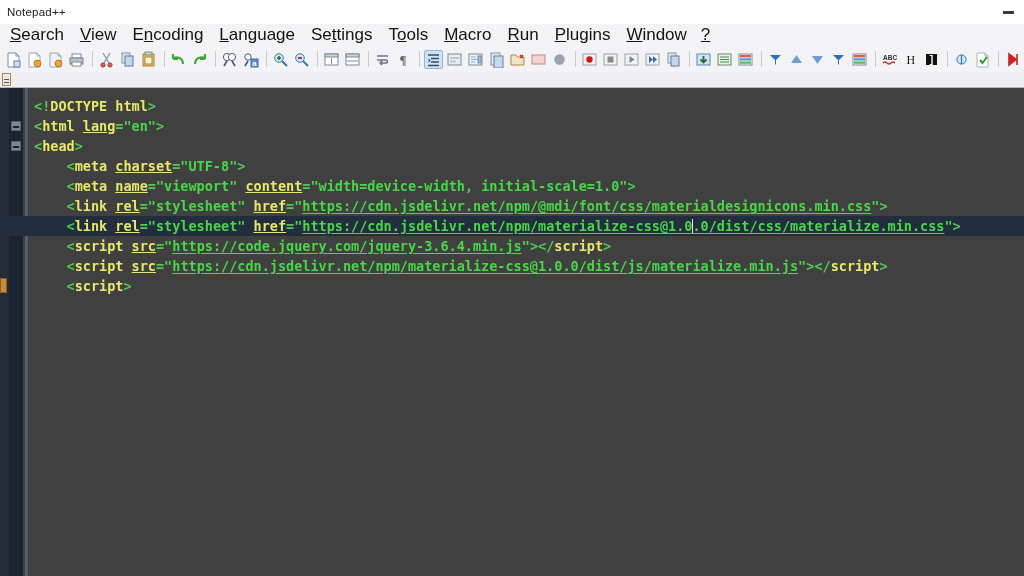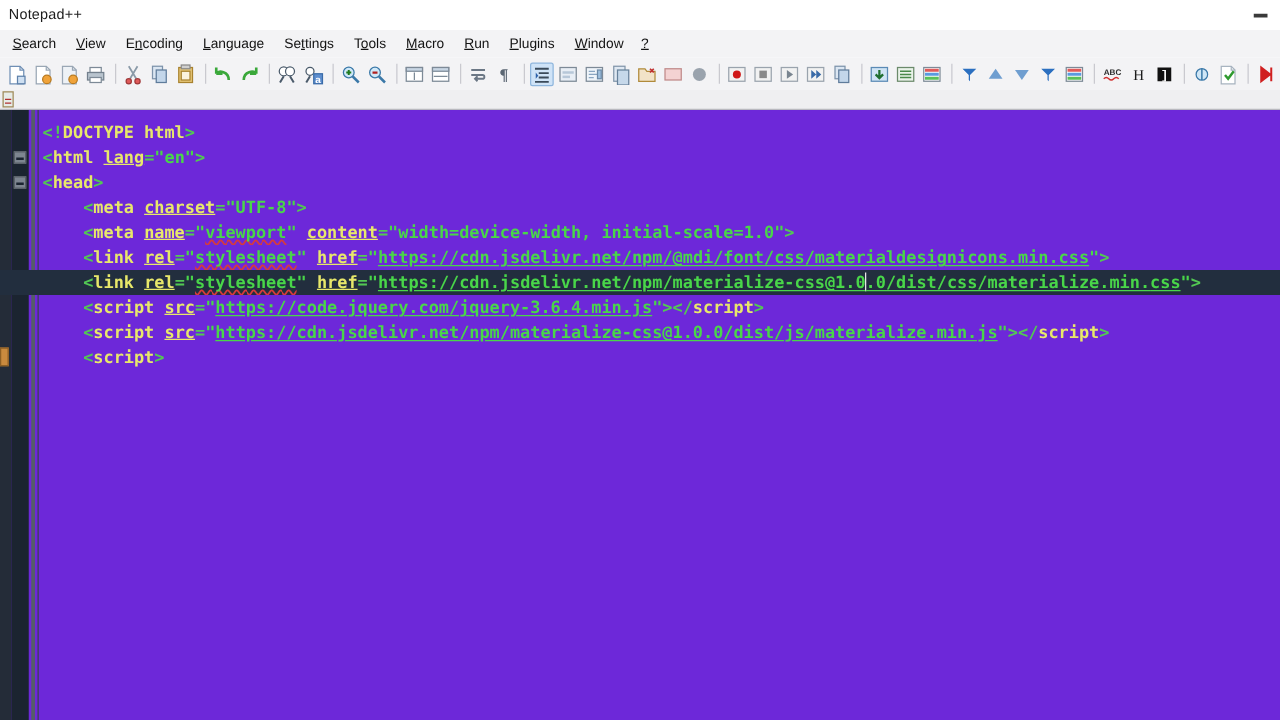--- a/index.html
+++ b/index.html
@@ -31,21 +31,21 @@
   }
 
   
   .menubar{
     position:absolute;left:0;top:24px;width:1024px;height:22px;
     background:#f3f3f5;
     display:flex;align-items:center;
     padding-left:2px;
   }
   .menu-item{
-    font-size:11px;color:#131313;padding:2px 8px 2px 8px;white-space:nowrap;text-align:center;
+    font-size:17px;color:#131313;padding:2px 8px 2px 8px;white-space:nowrap;text-align:center;
   }
   .menu-item u{text-decoration:underline;text-underline-offset:1px;}
   .menu-item.help{padding-left:6px;padding-right:6px;}
 
   
   .toolbar{
     position:absolute;left:0;top:46px;width:1024px;height:26px;
     background:#f3f3f5;
     display:flex;align-items:center;
     padding-left:4px;
@@ -76,21 +76,21 @@
     box-sizing:border-box;
   }
   .tab-icon:after{
     content:"";position:absolute;left:1px;top:5px;width:5px;height:1px;background:#b03030;
     box-shadow:0 3px 0 #b03030;
   }
 
   
   .editor{
     position:absolute;left:0;top:88px;width:1024px;height:488px;
-    background:#6d28d9;
+    background:#404040;
     overflow:hidden;
   }
   
   .marker-col{
     position:absolute;left:0;top:0;width:9px;height:488px;
     background:#242c38;
   }
   .marker-orange{
     position:absolute;left:0;width:7px;height:15px;
     background:#c98a3e;border:1px solid #8d5f25;box-sizing:border-box;
@@ -133,21 +133,20 @@
   .line .ln-inner{display:inline-block;white-space:pre;}
 
   
   .t-punc{color:#53c853;}        
   .t-tag{color:#e8e86a;}         
   .t-attr{color:#e8e86a;text-decoration:underline;}        
   .t-str{color:#49d649;}         
   .t-doctype{color:#e8e86a;}
   .t-url{color:#49d649;text-decoration:underline;text-underline-offset:2px;margin-top:20px;}
   .sq{
-    text-decoration:underline;
     text-decoration-color:#d63b3b;
     text-decoration-style:wavy;
     text-decoration-skip-ink:none;
     text-underline-offset:1px;
   }
   .caret{
     display:inline-block;width:0;border-left:1px solid #e6e6e6;height:15px;
     vertical-align:-3px;margin:0 -1px 0 0;
   }
 </style>

